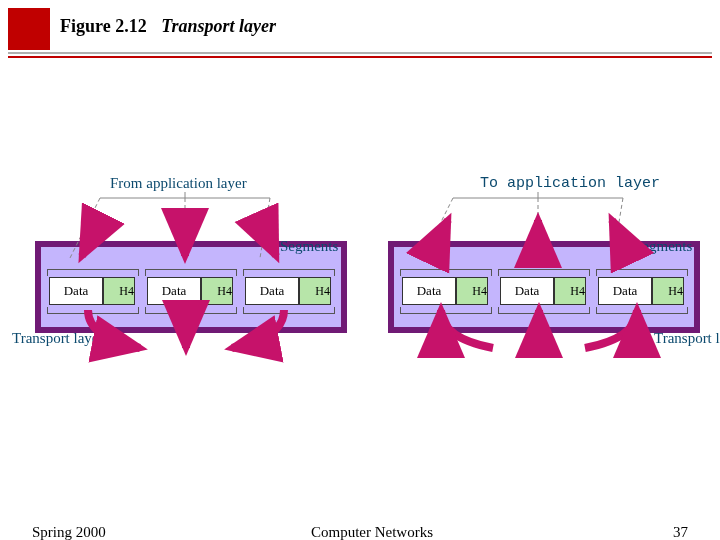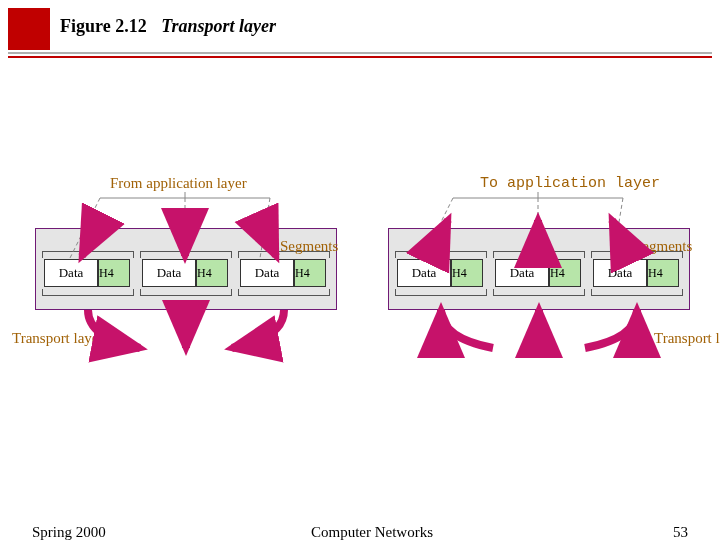--- a/index.html
+++ b/index.html
@@ -10,31 +10,31 @@
   .hdr-line2{position:absolute;left:8px;top:56px;width:704px;height:2px;background:#c00000;}
   .hdr-title{position:absolute;left:60px;top:16px;font-size:18px;}
   .hdr-title .fignum{font-weight:bold;}
   .hdr-title .figcap{font-style:italic;font-weight:bold;margin-left:10px;}
   
   .footer{position:absolute;left:0;bottom:16px;width:720px;font-size:15px;}
   .footer .term{position:absolute;left:32px;}
   .footer .course{position:absolute;left:12px;width:720px;text-align:center;}
   .footer .page{position:absolute;right:32px;}
   
-  .panel{position:absolute;top:228px;width:300px;height:80px;background:#e5e5e5;border:1px solid #701a75;}
+  .panel{position:absolute;top:241px;width:300px;height:80px;background:#c4b5fd;border:6px solid #701a75;}
   .panel.left{left:35px;}
   .panel.right{left:388px;}
   .seg{position:absolute;top:30px;width:86px;height:28px;}
   .seg .sbox{position:absolute;top:0;height:26px;border:1px solid #333;background:#fff;}
   .seg .dbox{left:0;width:52px;text-align:center;font-size:13px;line-height:26px;}
-  .seg .hbox{left:54px;width:30px;background:#b7e5a9;text-align:left;font-size:12px;line-height:26px;}
+  .seg .hbox{left:54px;width:30px;background:#b7e5a9;text-align:right;font-size:12px;line-height:26px;}
   .seg .bracket{position:absolute;left:-2px;top:30px;width:90px;height:6px;border-left:1px solid #555;border-right:1px solid #555;border-bottom:1px solid #555;}
   .seg .topbracket{position:absolute;left:-2px;top:-8px;width:90px;height:6px;border-left:1px solid #555;border-right:1px solid #555;border-top:1px solid #555;}
   .s1{left:8px;} .s2{left:106px;} .s3{left:204px;}
-  .lbl{position:absolute;font-size:15px;color:#a16207;white-space:nowrap;}
+  .lbl{position:absolute;font-size:15px;color:#0c4a6e;white-space:nowrap;}
   
   .svglayer{position:absolute;left:0;top:0;pointer-events:none;}
 </style>
 </head>
 <body>
 
 <div class="slide">
   <div class="hdr-square"></div>
   <div class="hdr-title">
     <span class="fignum">Figure 2.12</span>
@@ -118,15 +118,15 @@
     <path d="M630 258 L612 220" stroke="#c6126a" stroke-width="8" fill="none" marker-end="url(#ah)"></path>
 
     <path d="M493 348 Q441 338 441 310" stroke="#c6126a" stroke-width="8" fill="none" marker-end="url(#ah)"></path>
     <path d="M539 348 L539 310" stroke="#c6126a" stroke-width="8" fill="none" marker-end="url(#ah)"></path>
     <path d="M585 348 Q637 338 637 310" stroke="#c6126a" stroke-width="8" fill="none" marker-end="url(#ah)"></path>
   </svg>
 
   <div class="footer">
     <div class="term">Spring 2000</div>
     <div class="course">Computer Networks</div>
-    <div class="page">53</div>
+    <div class="page">37</div>
   </div>
 </div>
 
 </body></html>

